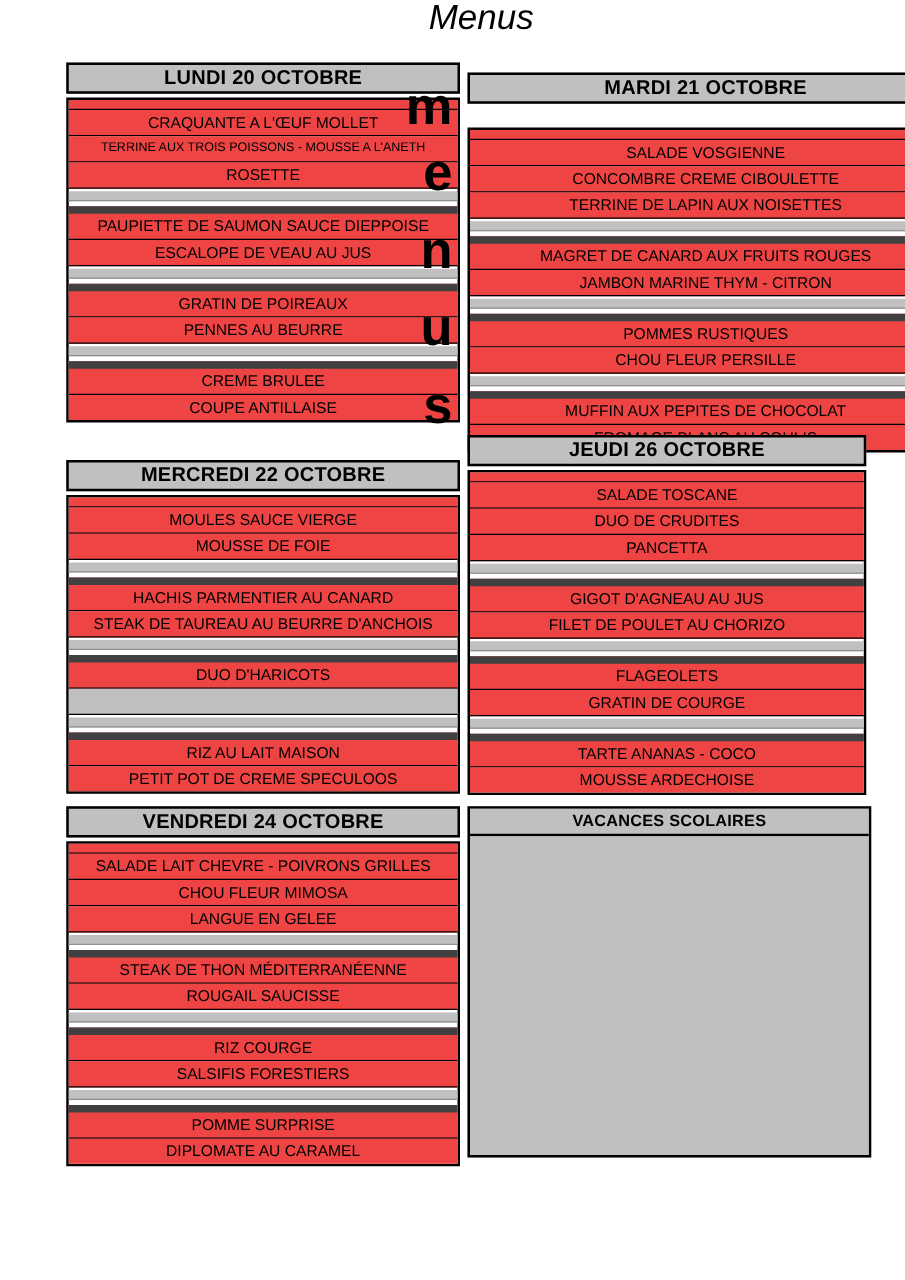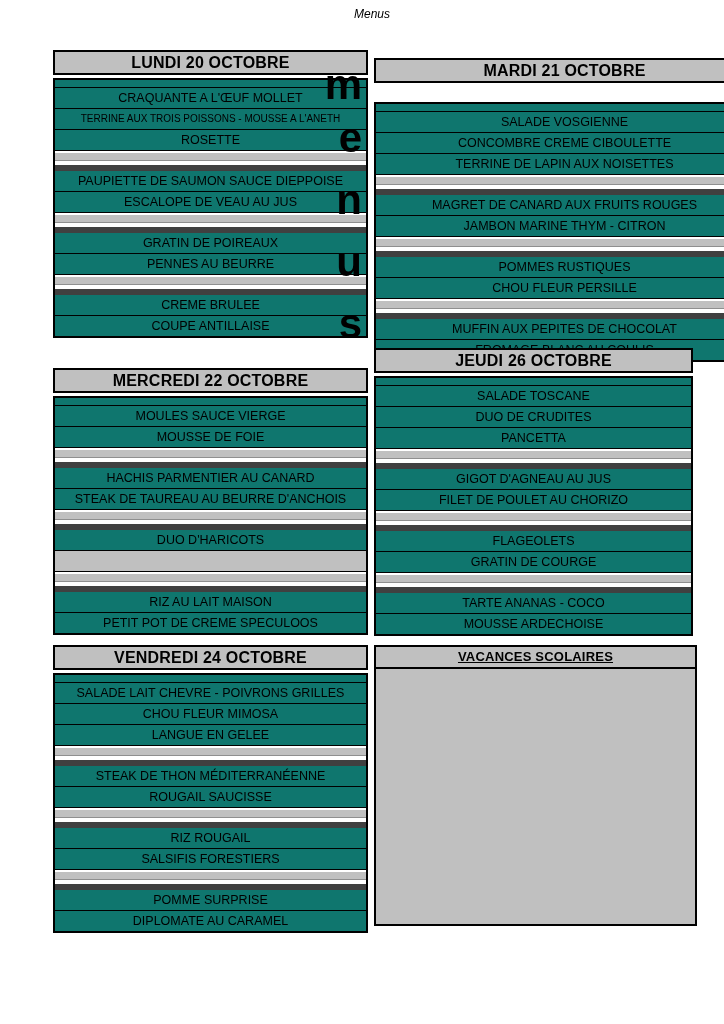--- a/index.html
+++ b/index.html
@@ -3,50 +3,50 @@
 <meta charset="utf-8">
 <style>
   html,body{margin:0;padding:0;background:#ffffff;}
   body{
     width:724px;height:1024px;position:relative;overflow:hidden;
     font-family:"Liberation Sans",sans-serif;color:#000;
   }
   .page{position:relative;width:724px;height:1024px;}
 
   .page-title{
-    position:absolute;top:2px;left:42px;width:660px;
-    text-align:center;font-style:italic;font-size:12px;line-height:24px;
+    position:absolute;top:2px;left:55px;width:660px;
+    text-align:center;font-style:italic;font-size:28px;line-height:24px;
   }
 
   .day-wrap{position:absolute;display:flex;flex-direction:column;}
   .pos-lundi    {left:53px; top:50px;  width:315px;}
   .pos-mardi    {left:374px;top:58px;  width:381px;gap:16px;}
   .pos-mercredi {left:53px; top:348px; width:315px;margin-top:20px;}
   .pos-jeudi    {left:374px;top:348px; width:319px;}
   .pos-vendredi {left:53px; top:645px; width:315px;}
   .pos-vacances {left:374px;top:645px; width:319px;height:277px;border:2px solid #000;background:#c0c0c0;}
 
   .day-header{
     border:2px solid #000;background:#c0c0c0;
     height:21px;line-height:21px;text-align:center;
     font-weight:bold;font-size:16px;letter-spacing:.2px;
     margin-bottom:3px;white-space:nowrap;
   }
   .pos-vacances .day-header{
     border:none;border-bottom:2px solid #000;
-    font-size:13px;height:20px;line-height:20px;margin-bottom:0;text-decoration:underline;
+    font-size:13px;height:20px;line-height:20px;margin-bottom:0;
   }
   .notice-body{flex:1;background:#c0c0c0;}
 
   .day-content{border:2px solid #000;background:#fff;}
 
   .menu-row{
     position:relative;height:20px;line-height:20px;
     text-align:center;font-size:12.5px;white-space:nowrap;
-    border-bottom:1px solid #000;background:#0f766e;
+    border-bottom:1px solid #000;background:#ef4444;
   }
   .menu-row.small{font-size:10px;}
   .menu-row.spacer{height:7px;}
   .menu-row.empty{background:#c0c0c0;}
   .menu-row:last-child{border-bottom:none;}
 
   .course-sep{
     height:7px;background:#c0c0c0;margin:2px 0 5px 0;
     border-bottom:1px solid #8f8f8f;
   }
@@ -141,21 +141,21 @@
         <div class="day-header">VENDREDI 24 OCTOBRE</div>
         <div class="day-content">
           <div class="menu-row spacer"></div>
           <div class="menu-row"><span>SALADE LAIT CHEVRE - POIVRONS GRILLES</span></div>
           <div class="menu-row"><span>CHOU FLEUR MIMOSA</span></div>
           <div class="menu-row"><span>LANGUE EN GELEE</span></div>
           <div class="course-sep"></div>
           <div class="menu-row"><span>STEAK DE THON MÉDITERRANÉENNE</span></div>
           <div class="menu-row"><span>ROUGAIL SAUCISSE</span></div>
           <div class="course-sep"></div>
-          <div class="menu-row"><span>RIZ ROUGAIL</span></div>
+          <div class="menu-row"><span>RIZ COURGE</span></div>
           <div class="menu-row"><span>SALSIFIS FORESTIERS</span></div>
           <div class="course-sep"></div>
           <div class="menu-row"><span>POMME SURPRISE</span></div>
           <div class="menu-row"><span>DIPLOMATE AU CARAMEL</span></div>
         </div>
       </div>
       <div class="day-wrap pos-vacances">
         <div class="day-header">VACANCES SCOLAIRES</div>
         <div class="notice-body"></div>
       </div>

